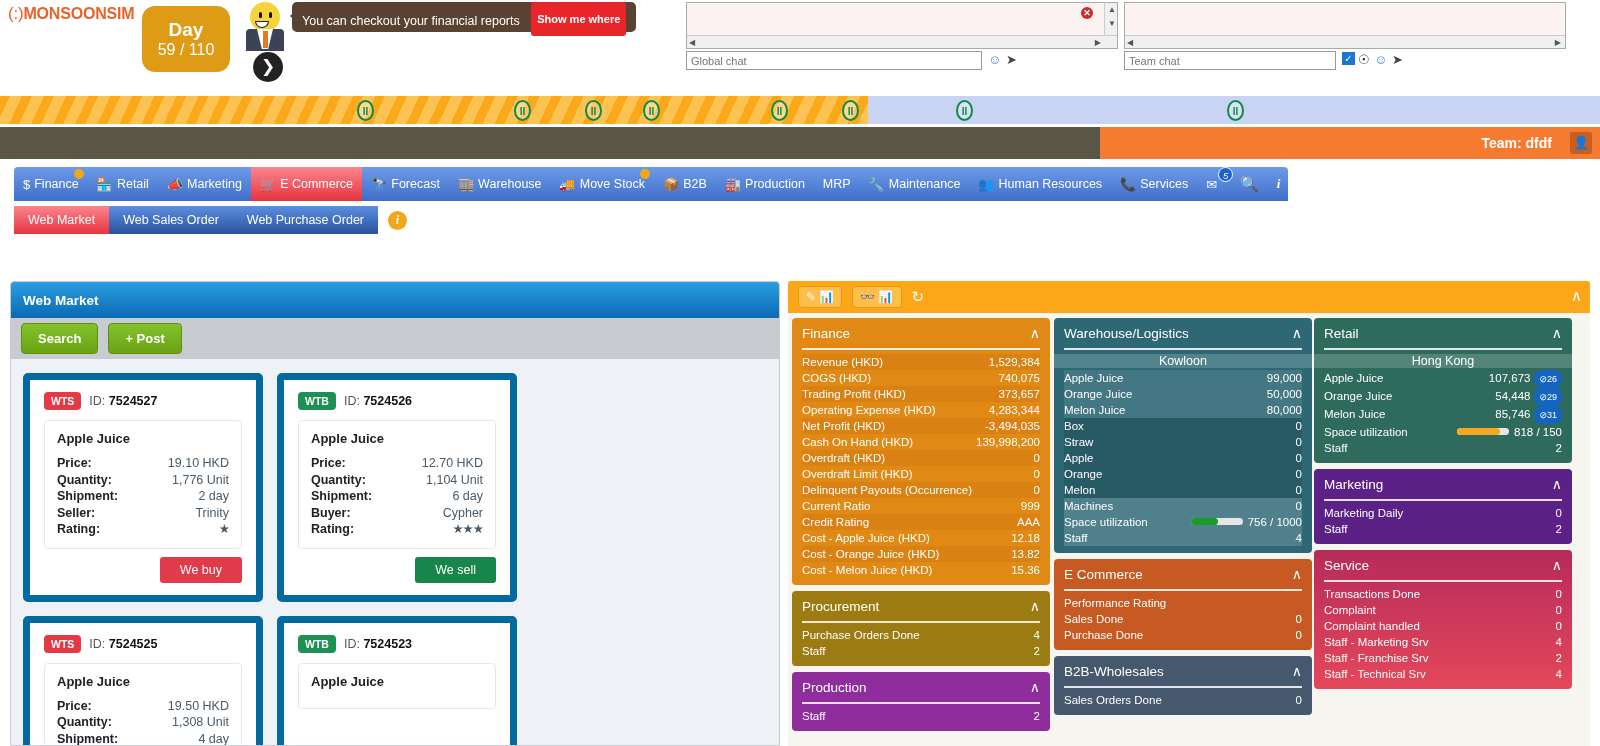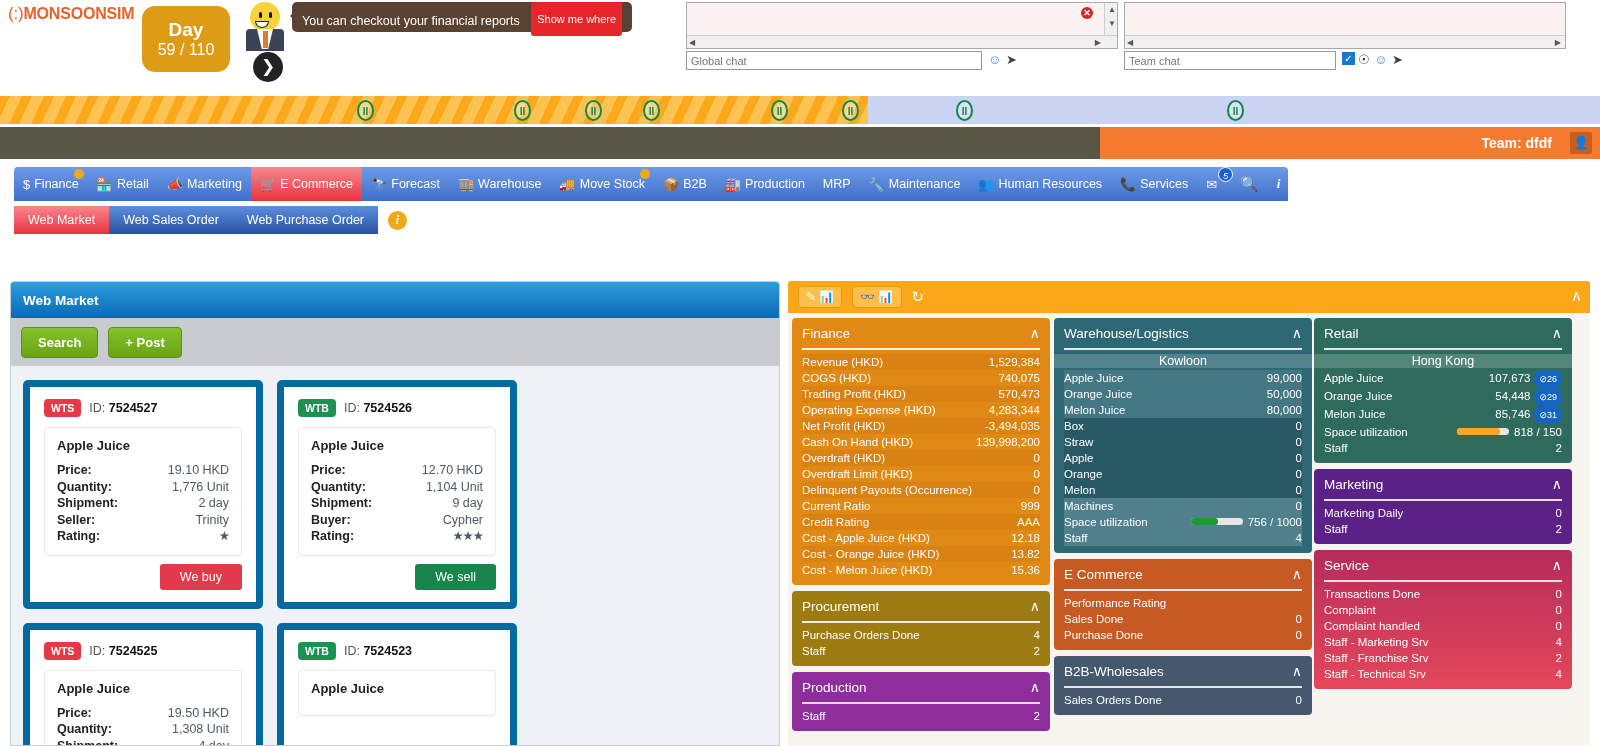--- a/index.html
+++ b/index.html
@@ -26,21 +26,21 @@
   .avshirt { position:absolute; left:13px; top:27px; width:16px; height:20px; background:#fff;
      clip-path:polygon(0 0,100% 0,70% 100%,30% 100%);}
   .avtie { position:absolute; left:19px; top:29px; width:5px; height:17px; background:#e07b2a;}
   .arrowbtn { position:absolute; left:253px; top:52px; width:30px; height:30px; background:#222; border-radius:50%;
      color:#fff; font-size:17px; text-align:center; line-height:29px; }
 
   .bubble { position:absolute; left:292px; top:2px; height:30px; background:#5a4233; border-radius:5px;
      color:#fff; font-size:12.5px; line-height:30px; padding:0 10px; white-space:nowrap; }
   .bubble:before { content:""; position:absolute; left:-9px; top:7px; border:7px solid transparent;
      border-right-color:#5a4233; }
-  .bubble .cta { display:inline-block; background:#e8262a; color:#fff; font-size:11px; font-weight:normal;
+  .bubble .cta { display:inline-block; background:#e8262a; color:#fff; font-size:11px; font-weight:bold;
      padding:2px 6px; border-radius:3px; margin-left:8px; vertical-align:2px;}
 
   
   .chatwrap { position:absolute; top:2px; height:70px; }
   .chatbox { position:absolute; top:0; border:1px solid #aaa; background:#fdf2f2; }
   .chatscroll-v { position:absolute; right:0; top:0; width:13px; height:100%; background:#f0f0f0; border-left:1px solid #ccc;}
   .chatscroll-h { position:absolute; left:0; bottom:0; height:13px; width:100%; background:#f0f0f0; border-top:1px solid #ccc;}
   .arr { position:absolute; font-size:8px; color:#555; }
   .alert-x { position:absolute; width:12px; height:12px; border-radius:50%; background:#cf2a2a; color:#fff;
      font-size:9px; text-align:center; line-height:12px; font-weight:bold;}
@@ -86,21 +86,21 @@
   .infodot { margin-left:10px; width:19px; height:19px; border-radius:50%; background:#f0a81a; color:#fff;
      font-size:12px; font-style:italic; font-weight:bold; text-align:center; line-height:19px; font-family:"Liberation Serif",serif;}
 
   
   .wm { position:absolute; left:10px; top:281px; width:770px; height:465px; background:#eef1f5;
      border:1px solid #c9cdd3; border-radius:4px 4px 0 0; overflow:hidden; }
   .wm-head { height:36px; background:linear-gradient(#2a9ee0,#0b69b4); color:#fff;
      display:flex; align-items:center; padding:0 12px; font-size:13.5px; font-weight:bold; }
   .wm-close { position:absolute; right:10px; top:289px; width:22px; height:22px; background:#1f75bd;
      border:2px solid #fff; color:#fff; font-size:13px; font-weight:bold; text-align:center; line-height:19px; cursor:pointer;}
-  .wm-tools { height:48px; background:#c8ccd0; display:flex; align-items:center; gap:10px; padding:4px 10px; }
+  .wm-tools { height:41px; background:#c8ccd0; display:flex; align-items:center; gap:10px; padding:4px 10px; }
   .gbtn { background:linear-gradient(#84c22c,#6aa314); color:#fff; border:1px solid #5d9110; border-radius:4px;
      font-size:13px; font-weight:bold; padding:7px 16px; cursor:pointer; }
   .cards { padding:14px 12px; display:flex; flex-wrap:wrap; gap:14px; }
   .card { width:240px; background:#fff; border:7px solid #0369a1; border-radius:5px; padding:12px 14px; }
   .card-top { display:flex; align-items:center; gap:8px; margin-bottom:10px; }
   .tag { font-size:10.5px; font-weight:bold; color:#fff; padding:3px 7px; border-radius:4px; }
   .tag.wts { background:#e63946; }
   .tag.wtb { background:#1d9154; }
   .idtxt { font-size:12.5px; color:#555; }
   .idtxt b { color:#111; }
@@ -363,21 +363,21 @@
             <div class="prow">
               <span class="k">Price:</span>
               <span class="v">12.70 HKD</span>
             </div>
             <div class="prow">
               <span class="k">Quantity:</span>
               <span class="v">1,104 Unit</span>
             </div>
             <div class="prow">
               <span class="k">Shipment:</span>
-              <span class="v">9 day</span>
+              <span class="v">6 day</span>
             </div>
             <div class="prow">
               <span class="k">Buyer:</span>
               <span class="v">Cypher</span>
             </div>
             <div class="prow">
               <span class="k">Rating:</span>
               <span class="v stars">★★★</span>
             </div>
           </div>
@@ -441,21 +441,21 @@
             <div class="row">
               <span class="k">Revenue (HKD)</span>
               <span class="v">1,529,384</span>
             </div>
             <div class="row">
               <span class="k">COGS (HKD)</span>
               <span class="v">740,075</span>
             </div>
             <div class="row">
               <span class="k">Trading Profit (HKD)</span>
-              <span class="v">570,473</span>
+              <span class="v">373,657</span>
             </div>
             <div class="row">
               <span class="k">Operating Expense (HKD)</span>
               <span class="v">4,283,344</span>
             </div>
             <div class="row">
               <span class="k">Net Profit (HKD)</span>
               <span class="v">-3,494,035</span>
             </div>
             <div class="row">

